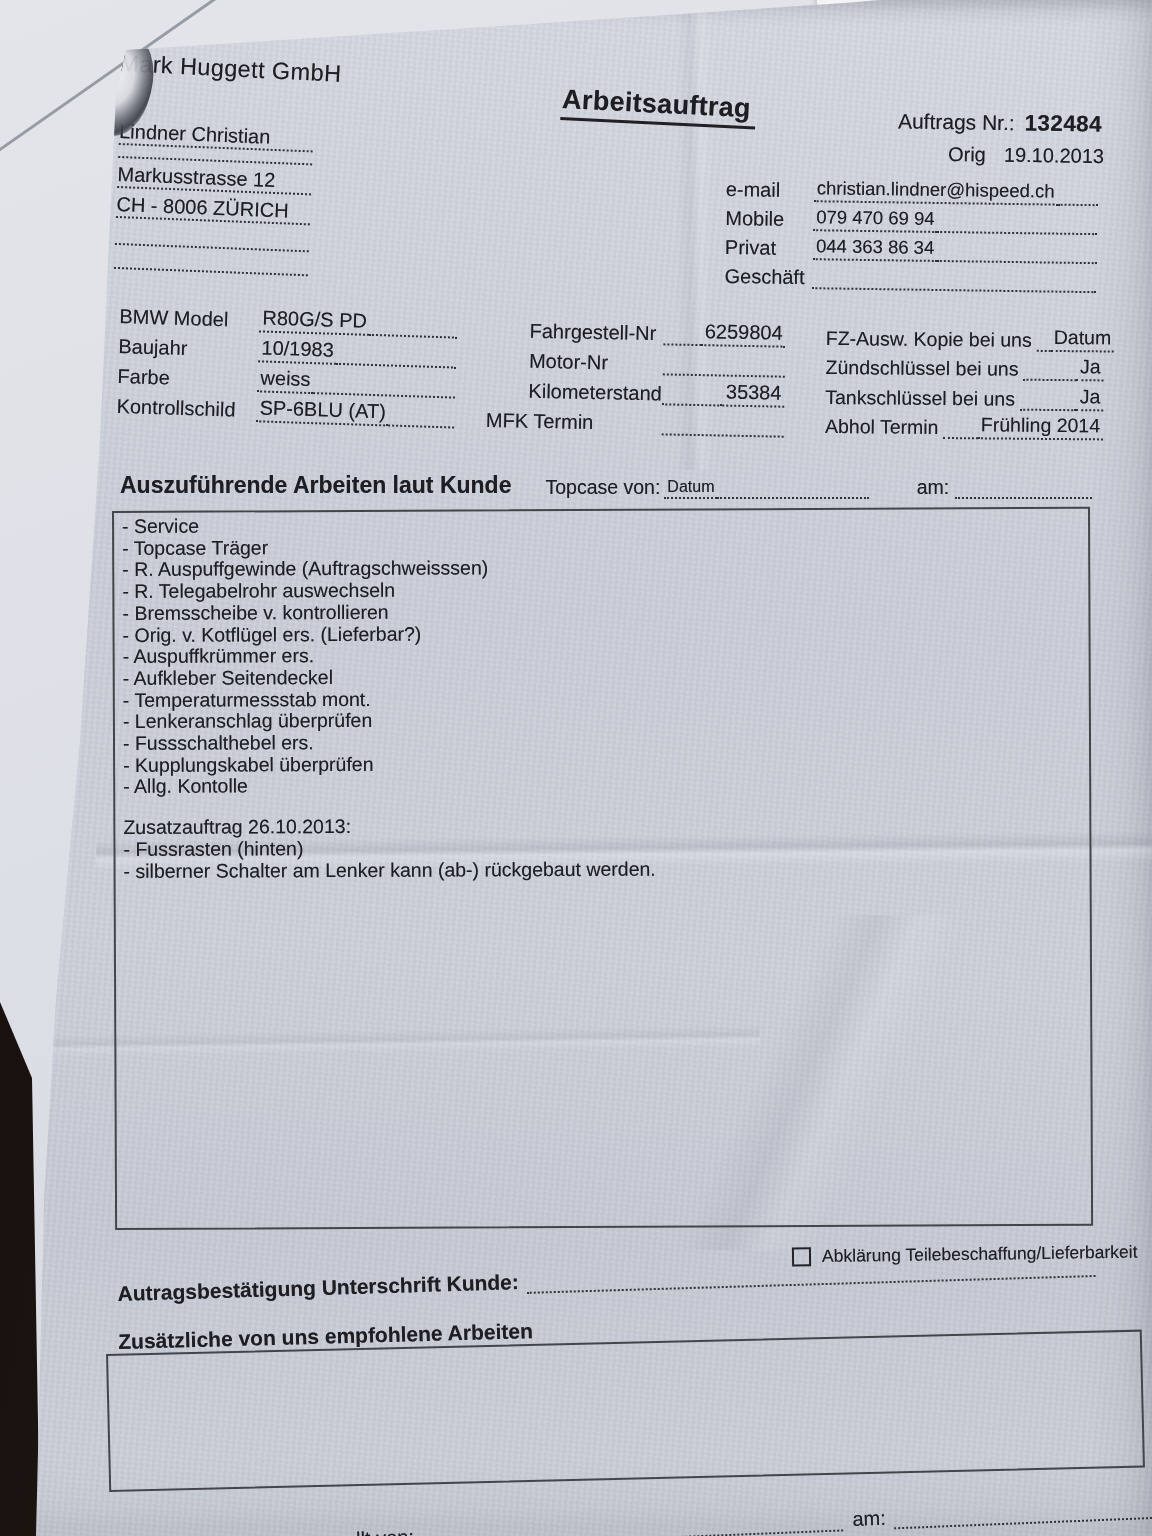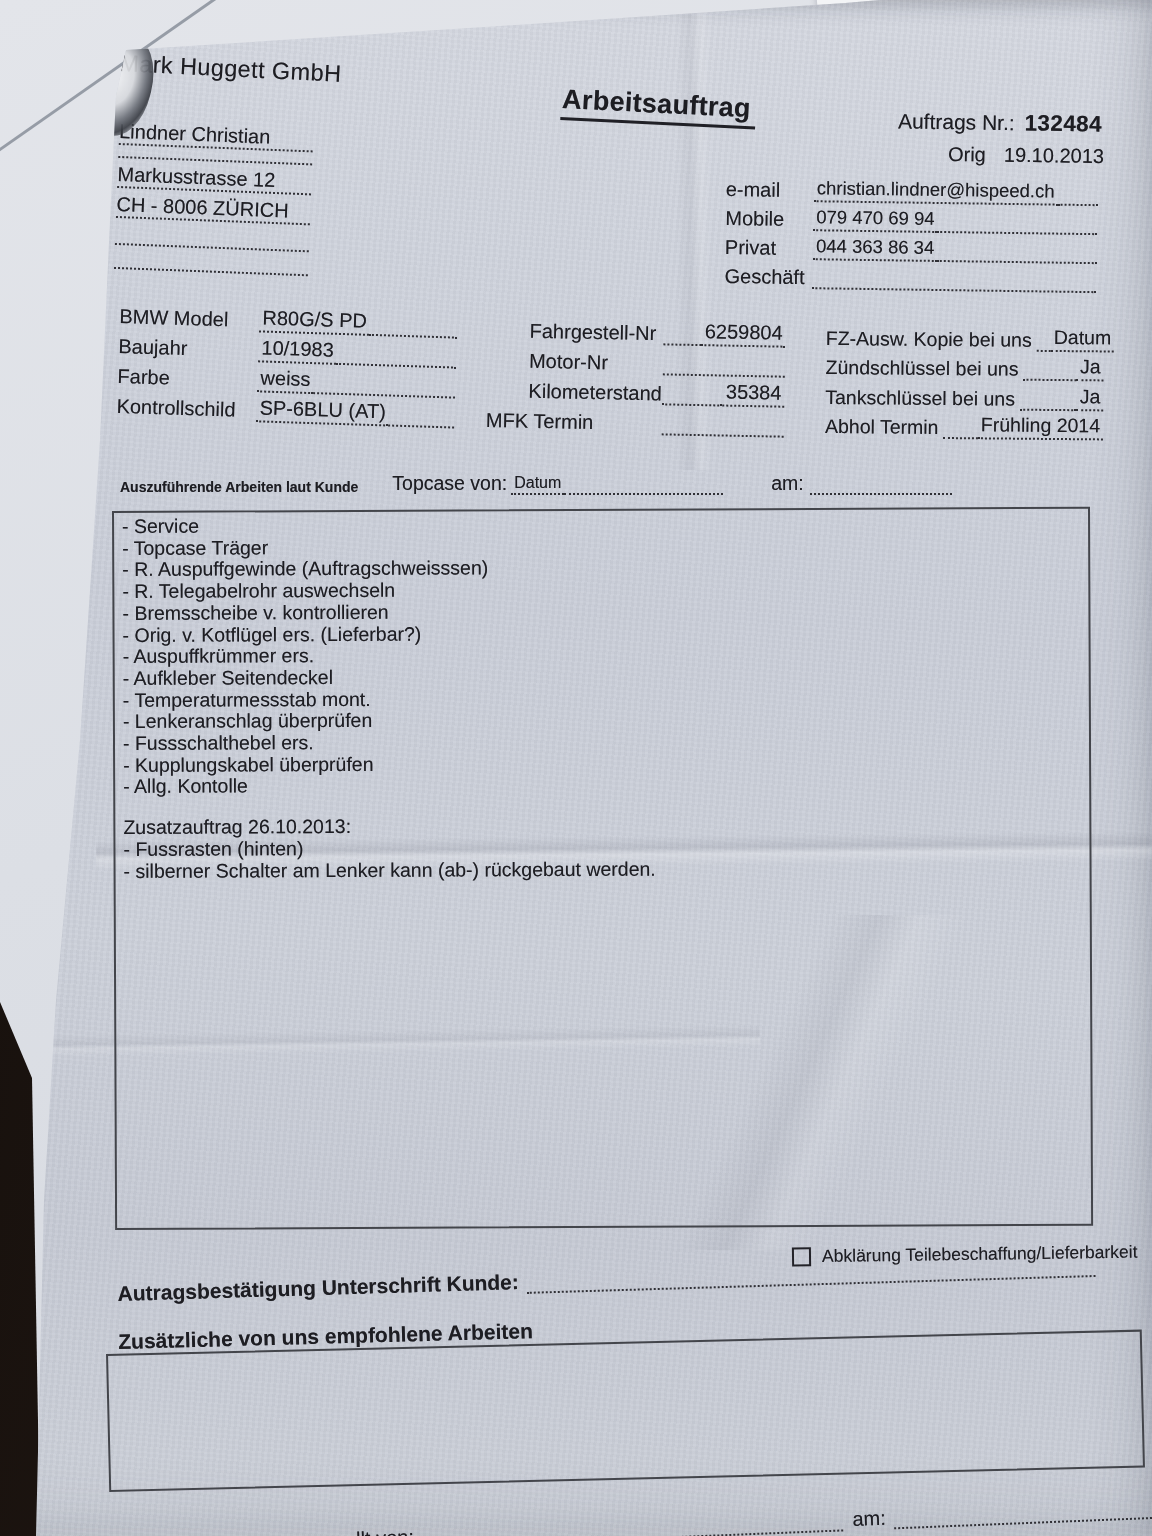--- a/index.html
+++ b/index.html
@@ -83,21 +83,21 @@
   #idblock{left:488px;top:312px;width:298px;transform:rotate(1.1deg);transform-origin:left top;}
   #idblock .irow{display:flex;align-items:flex-end;height:30px;font-size:20px;}
   #idblock .lbl{width:176px;padding-left:42px;box-sizing:border-box;white-space:nowrap;}
   #idblock .lbl.nopad{padding-left:0;}
 
   #custody{left:826px;top:320px;width:278px;transform:rotate(.5deg);transform-origin:left top;}
   #custody .krow{display:flex;align-items:flex-end;height:29.5px;font-size:19.5px;}
   #custody .lbl{white-space:nowrap;padding-right:5px;}
 
   #annahme{left:120px;top:472px;width:972px;display:flex;align-items:flex-end;}
-  #annahme .heading{font-weight:bold;font-size:14px;white-space:nowrap;}
+  #annahme .heading{font-weight:bold;font-size:23px;white-space:nowrap;}
   #annahme .alabel{font-size:19.5px;margin-left:34px;white-space:nowrap;padding-right:4px;}
   #annahme .markarea{width:212px;display:flex;align-items:flex-end;}
   #annahme .amlabel{font-size:19.5px;margin-left:48px;padding-right:6px;}
   #annahme .endfill{width:142px;border-bottom:2.6px dotted #303036;}
 
   #box1{left:112px;top:511px;width:978px;height:719px;border:2px solid #43454b;
     transform:rotate(-.25deg);transform-origin:left top;padding:3px 6px 0 8px;box-sizing:border-box;}
   .wl{font-size:19.5px;line-height:21.7px;white-space:nowrap;}
   .wspacer{height:19px;}
 

